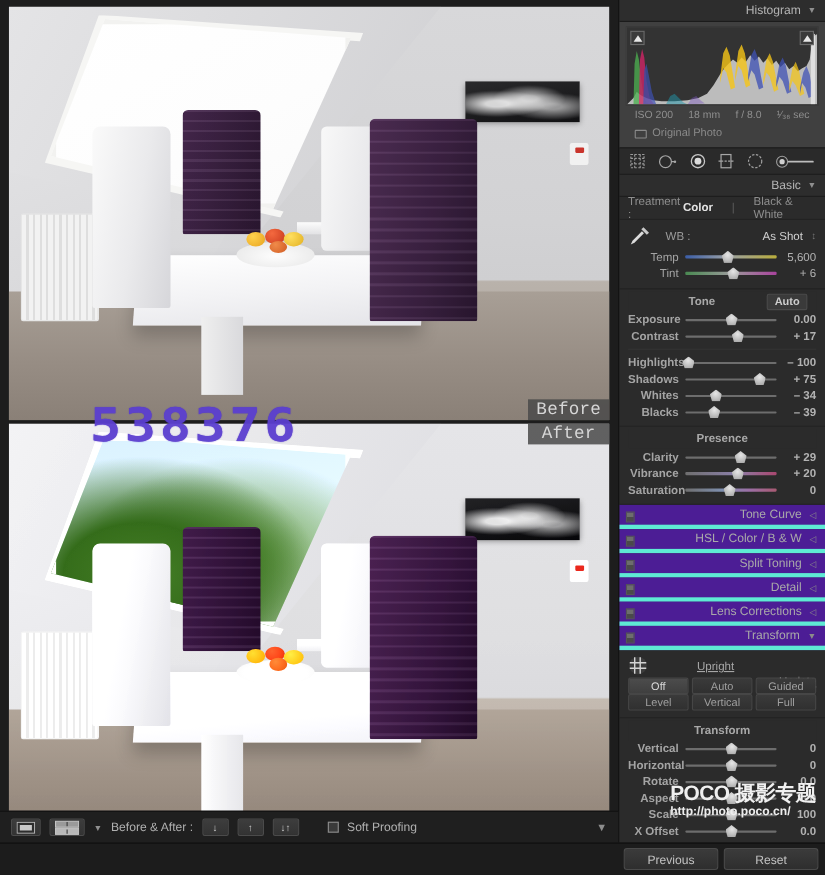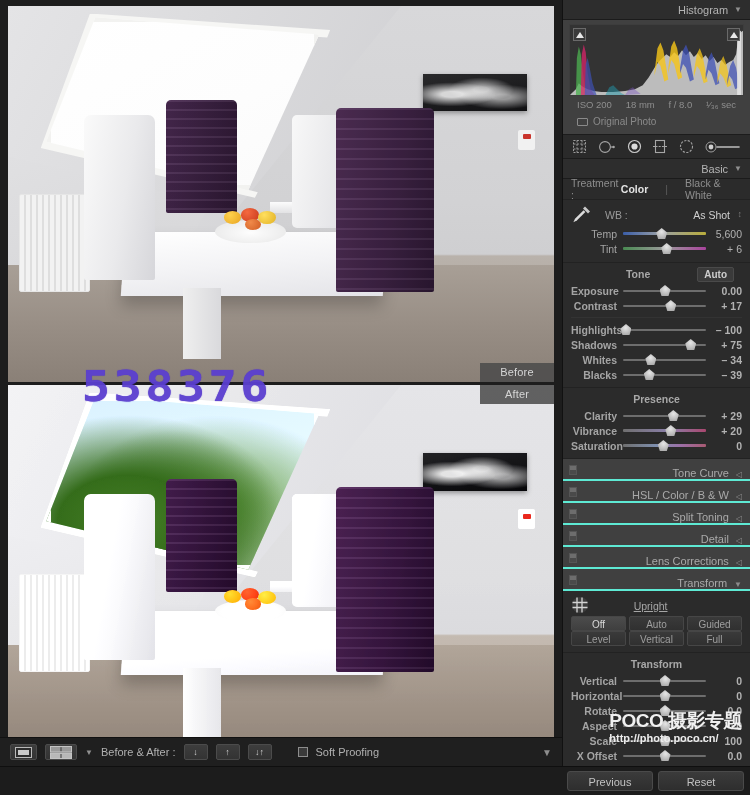--- a/index.html
+++ b/index.html
@@ -138,22 +138,23 @@
     position: absolute; left: 48%; top: 52%; width: 22%; height: 3%;
     background: linear-gradient(180deg,#fcfcfc,#e2e2e4);
   }
   
   #pane-after .scene { filter: contrast(1.1) saturate(1.16) brightness(1.02); }
 
   
   .ba-tag {
     position: absolute; right: 0; width: 74px; height: 19px;
     background: rgba(74,74,74,.86); color: #d6d6d6;
-    font-size: 11px; line-height: 19px; text-align: center;
+    font-size: 16px; line-height: 19px; text-align: center;
     letter-spacing: .2px;
+    font-family: Liberation Mono, monospace;
   }
   #tag-before { bottom: 0; }
   #tag-after { top: 0; }
 
   
   #wm-digits {
     position: absolute; left: 92px; top: 362px; z-index: 30;
     font-family: "DejaVu Sans Mono", monospace;
     font-size: 42px; font-weight: 700; letter-spacing: 3px;
     color: #5b3fd0; opacity: .95;
@@ -168,23 +169,23 @@
     overflow: hidden;
   }
   .sec-head {
     height: 20px; display: flex; align-items: center;
     padding: 0 8px; color: #b4b4b4; font-size: 11px;
     background: #2d2d2d; border-bottom: 1px solid #1b1b1b;
     justify-content: flex-end; gap: 6px;
   }
   .sec-head .tri { font-size: 8px; color: #8f8f8f; }
   .panel-row {
-    height: 22px; display: flex; align-items: flex-end;
+    height: 22px; display: flex; align-items: center;
     padding: 0 8px; color: #a9a9a9; font-size: 11px;
-    background: #404040; border-bottom: 2px solid #5eead4;
+    background: #4c1d95; border-bottom: 4px solid #5eead4;
     position: relative;
   }
   .panel-row .sq {
     position: absolute; left: 6px; top: 6px; width: 8px; height: 10px;
     background: linear-gradient(180deg,#6d6d6d 0 50%, #4a4a4a 50% 100%);
     border: 1px solid #555;
   }
   .panel-row .lbl { margin-left: auto; }
   .panel-row .arr { margin-left: 7px; font-size: 8px; color: #8b8b8b; }
 

